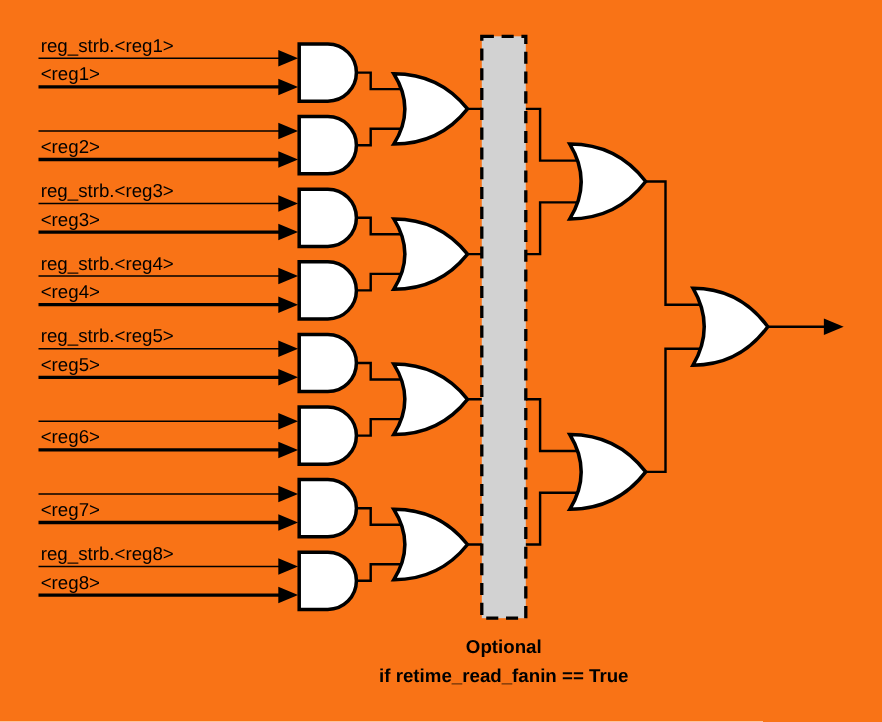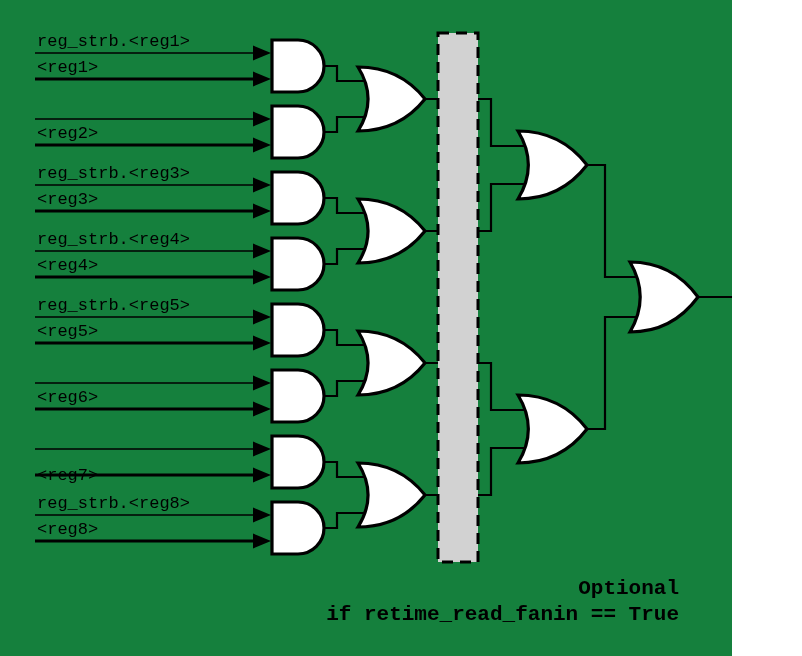--- a/index.html
+++ b/index.html
@@ -1,38 +1,38 @@
 <!DOCTYPE html>
 <html><head>
 <meta charset="utf-8">
 <style>
   html,body{margin:0;padding:0;background:#ffffff;}
   #stage{
     position:relative;
-    width:732px;height:656px;
-    background:#15803d;
-    font-family:Liberation Mono, monospace;
+    width:802px;height:656px;
+    background:#f97316;
+    font-family:Liberation Sans, sans-serif;
     overflow:hidden;
   }
   #circuit-svg{position:absolute;left:0;top:0;}
   .sig-label{
     position:absolute;
     left:37px;
     font-size:17px;
     line-height:20px;
     color:#000;
     white-space:nowrap;
   }
   .caption{
     position:absolute;
     left:237px;
     width:442px;
-    text-align:right;
+    text-align:center;
     font-weight:bold;
-    font-size:21px;
+    font-size:17px;
     line-height:26px;
     color:#000;
   }
   #caption-line-1{top:576px;}
   #caption-line-2{top:602px;}
 </style>
 </head>
 <body>
 
 <div id="stage">
@@ -119,19 +119,19 @@
   <div class="sig-label" style="top:32px">reg_strb.&lt;reg1&gt;</div>
   <div class="sig-label" style="top:58px">&lt;reg1&gt;</div>
   <div class="sig-label" style="top:124px">&lt;reg2&gt;</div>
   <div class="sig-label" style="top:164px">reg_strb.&lt;reg3&gt;</div>
   <div class="sig-label" style="top:190px">&lt;reg3&gt;</div>
   <div class="sig-label" style="top:230px">reg_strb.&lt;reg4&gt;</div>
   <div class="sig-label" style="top:256px">&lt;reg4&gt;</div>
   <div class="sig-label" style="top:296px">reg_strb.&lt;reg5&gt;</div>
   <div class="sig-label" style="top:322px">&lt;reg5&gt;</div>
   <div class="sig-label" style="top:388px">&lt;reg6&gt;</div>
-  <div class="sig-label" style="top:466px">&lt;reg7&gt;</div>
+  <div class="sig-label" style="top:454px">&lt;reg7&gt;</div>
   <div class="sig-label" style="top:494px">reg_strb.&lt;reg8&gt;</div>
   <div class="sig-label" style="top:520px">&lt;reg8&gt;</div>
 
   <div class="caption" id="caption-line-1">Optional</div>
   <div class="caption" id="caption-line-2">if retime_read_fanin == True</div>
 </div>
 
 </body></html>

